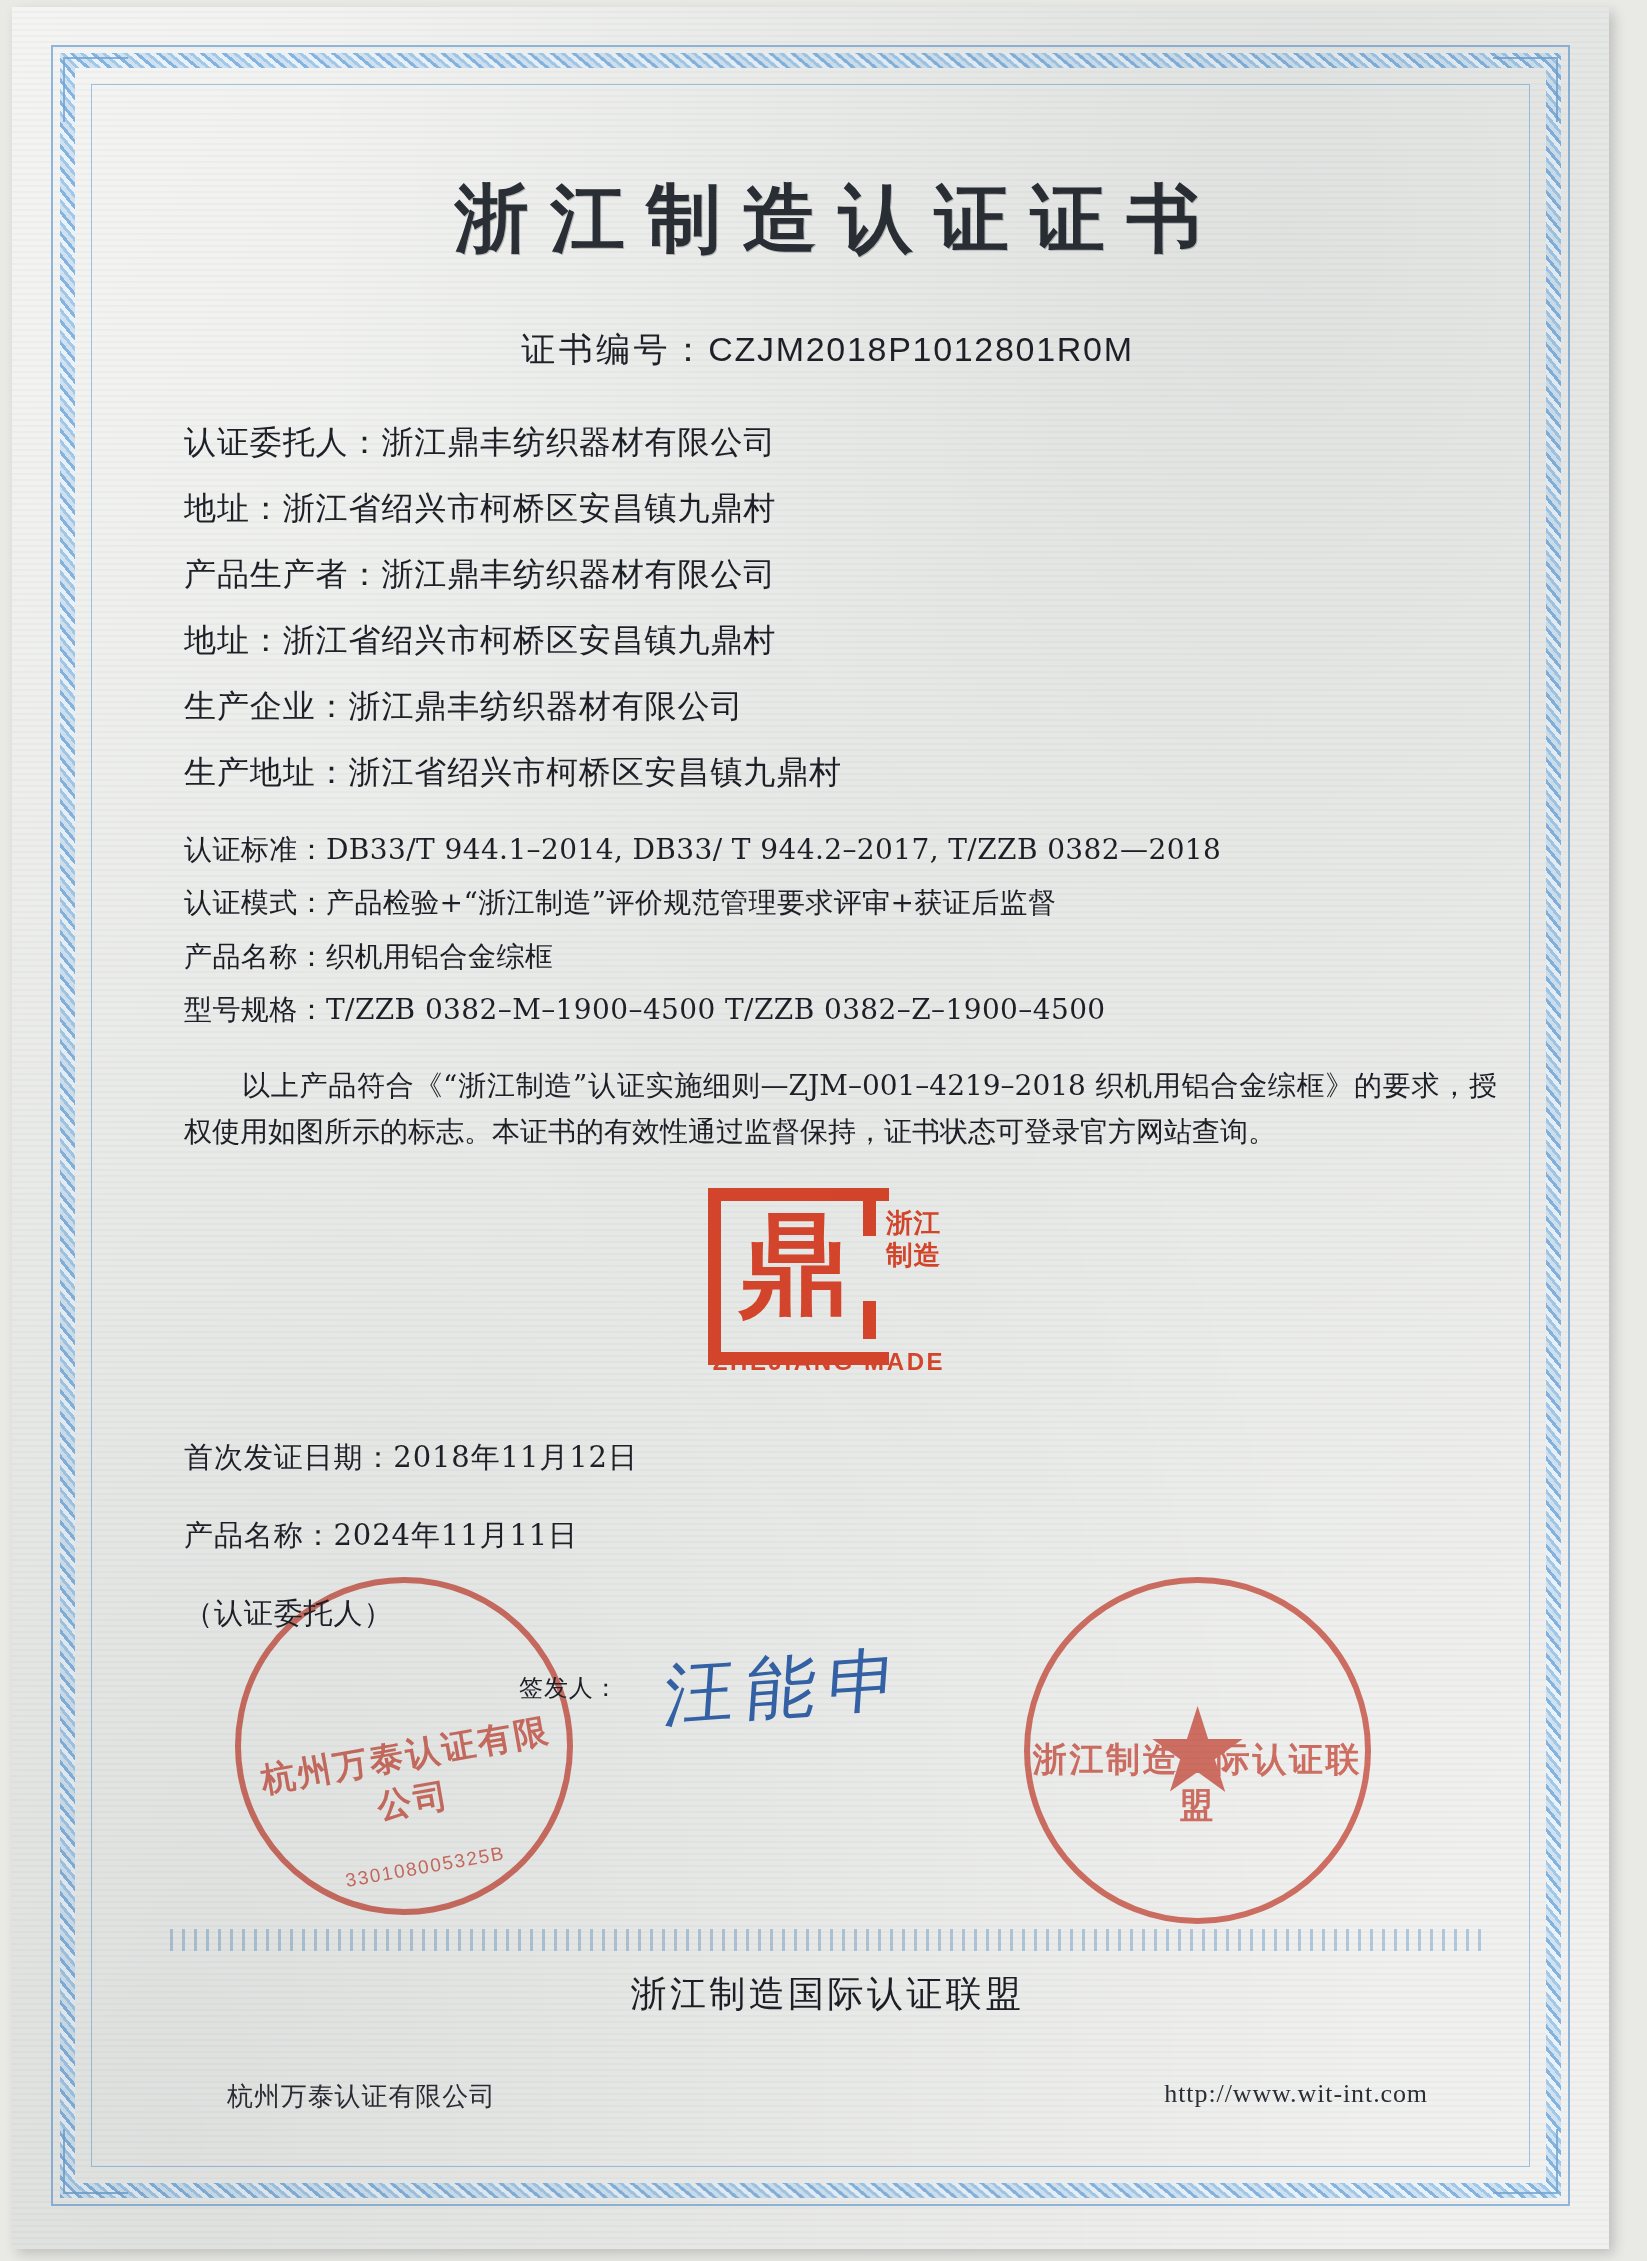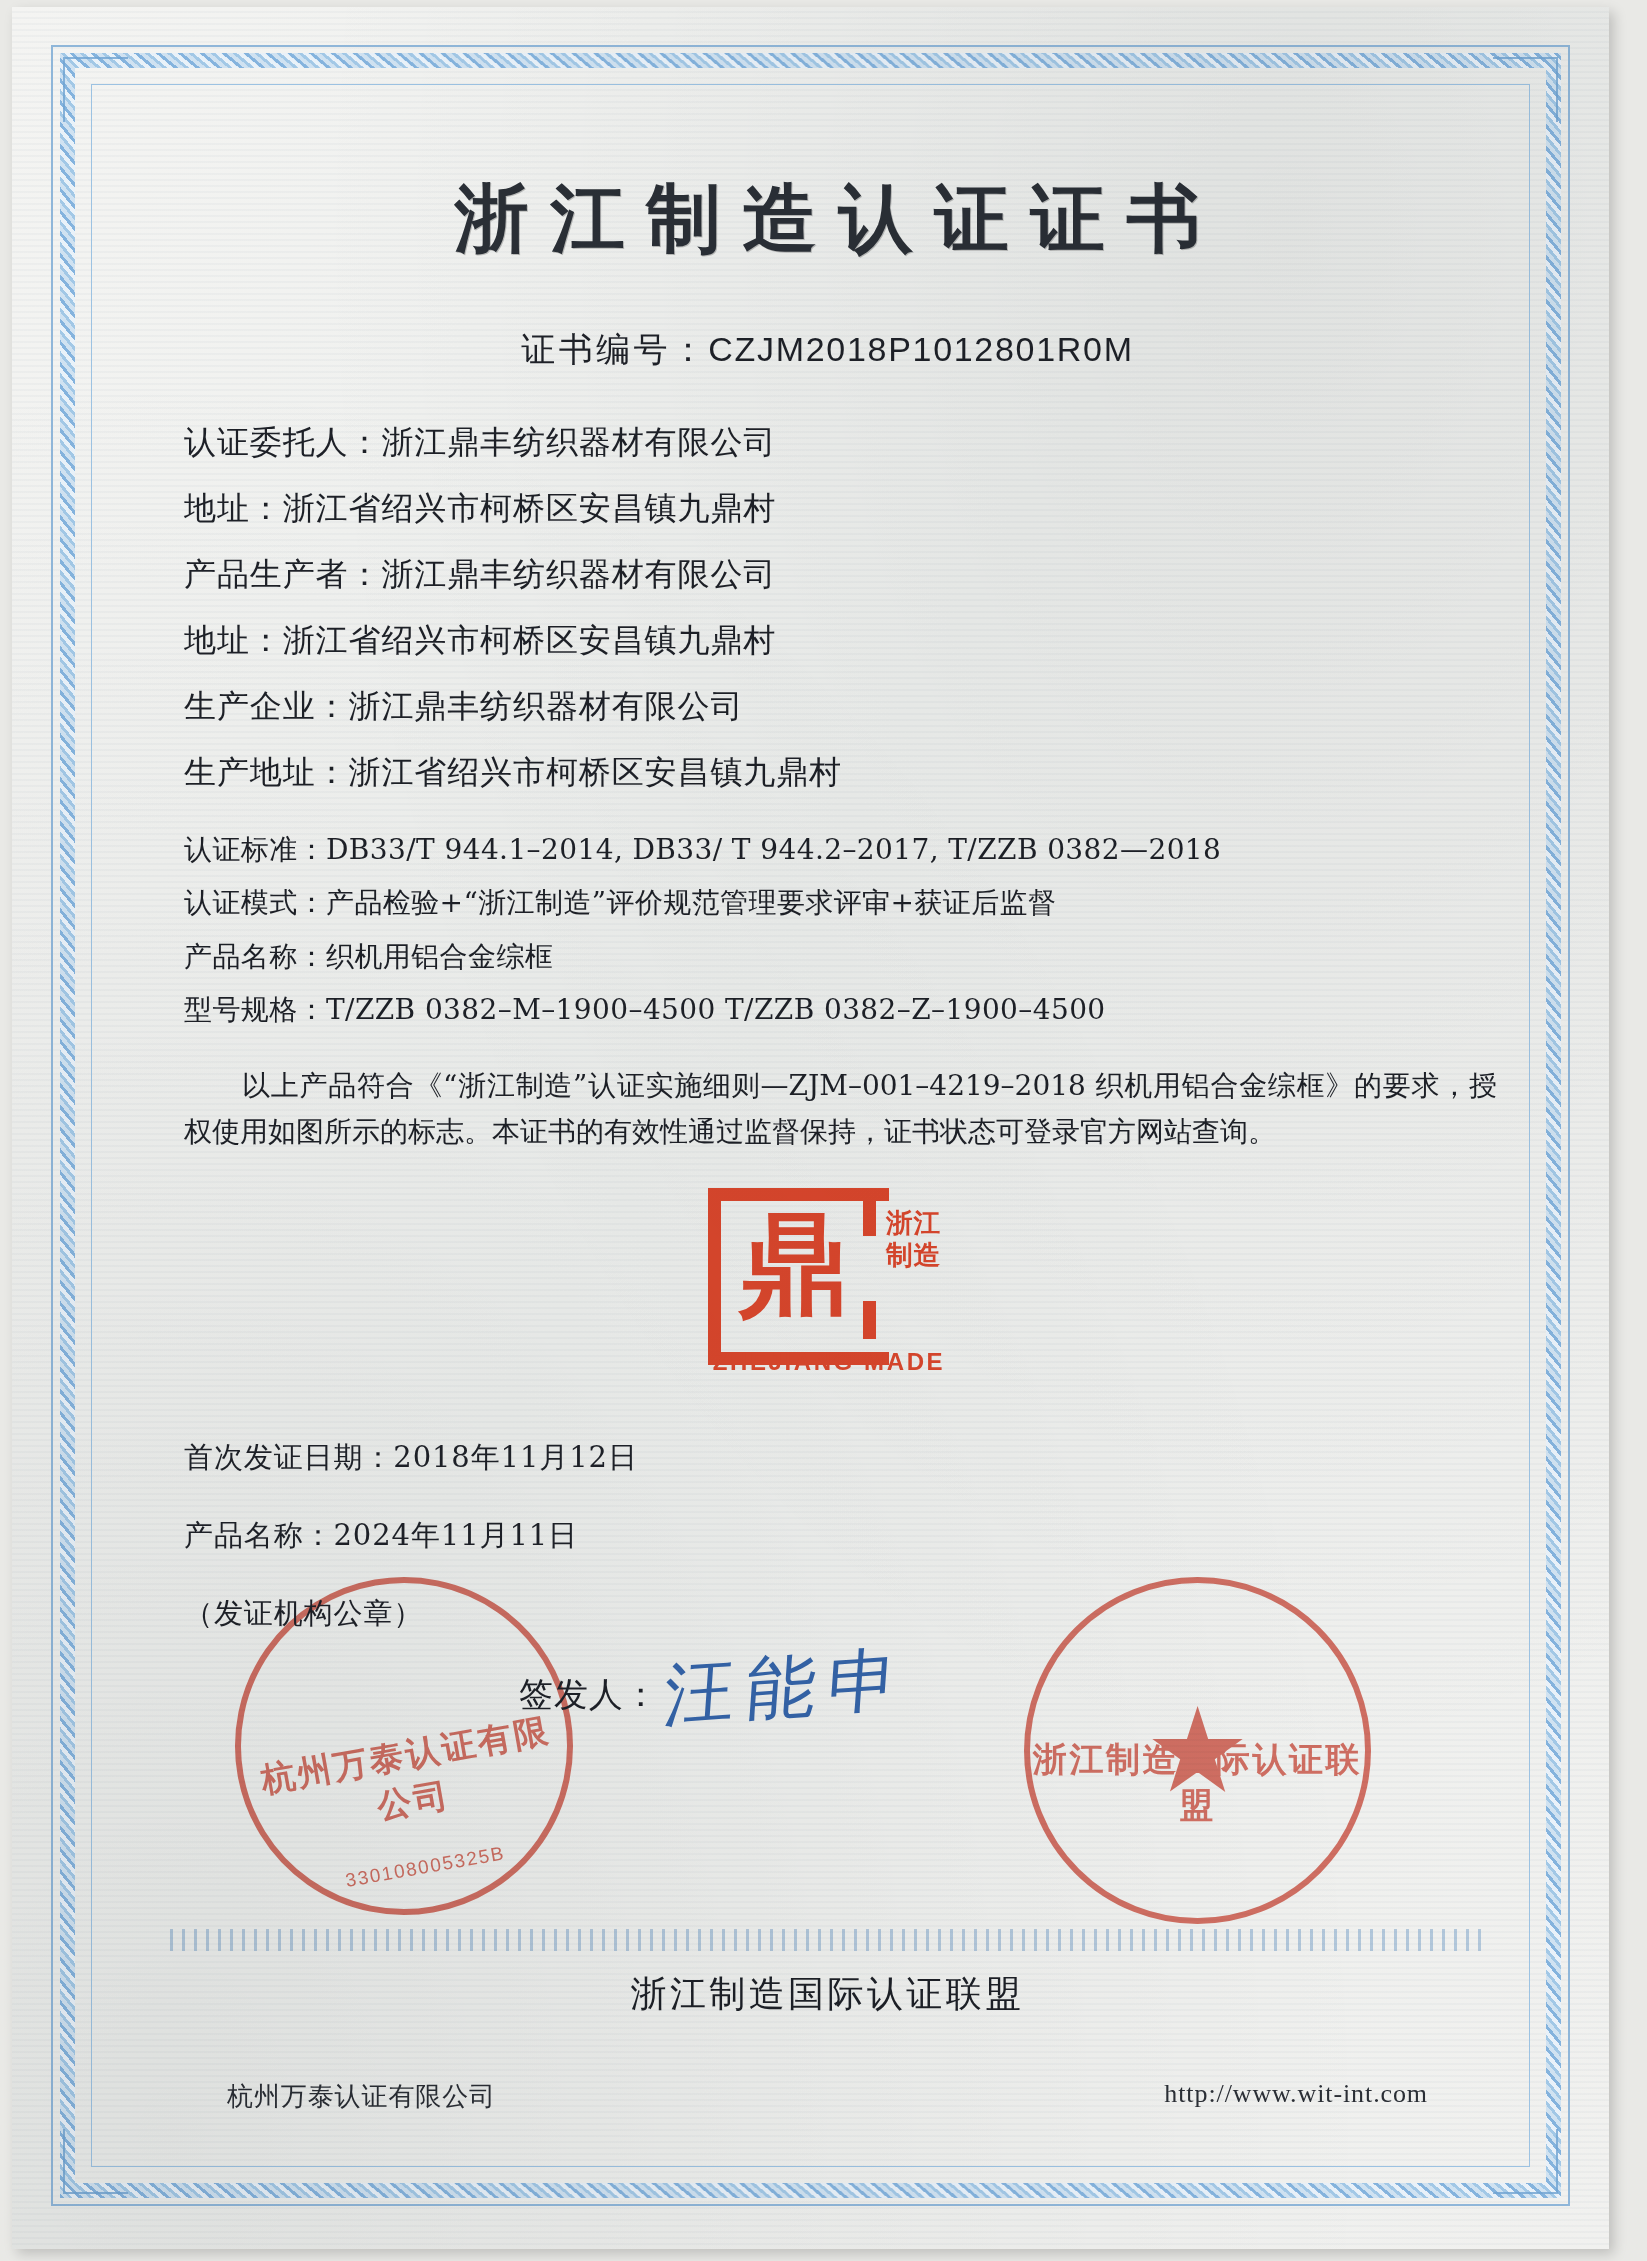--- a/index.html
+++ b/index.html
@@ -228,21 +228,21 @@
     letter-spacing: 0.9px;
   }
   .signer-row {
     margin-top: 5.1px;
     padding-left: 335px;
     position: relative;
     height: 94px;
   }
   .signer-label {
     font-family: Liberation Mono, monospace;
-    font-size: 34px;
+    font-size: 24px;
     color: #1d2027;
     letter-spacing: 0.9px;
   }
   .signature {
     position: absolute;
     left: 480px;
     top: -31px;
     font-family: "DejaVu Serif", serif;
     font-size: 70px;
     color: #1b4f9b;
@@ -391,21 +391,21 @@
           <div class="frame-r2"></div>
           <div class="glyph">鼎</div>
           <div class="side">浙江制造</div>
           <div class="en">ZHEJIANG MADE</div>
         </div>
       </div>
 
       <div class="dates">
         <div class="date-line">首次发证日期：2018年11月12日</div>
         <div class="date-line">产品名称：2024年11月11日</div>
-        <div class="date-line">（发证机构公章）</div>
+        <div class="date-line">（认证委托人）</div>
         <div class="signer-row">
           <span class="signer-label">签发人：</span>
           <span class="signature">汪能申</span>
         </div>
       </div>
 
     </div>
 
     <div class="seal seal-left">
       <div class="mid-text">杭州万泰认证有限公司</div>

